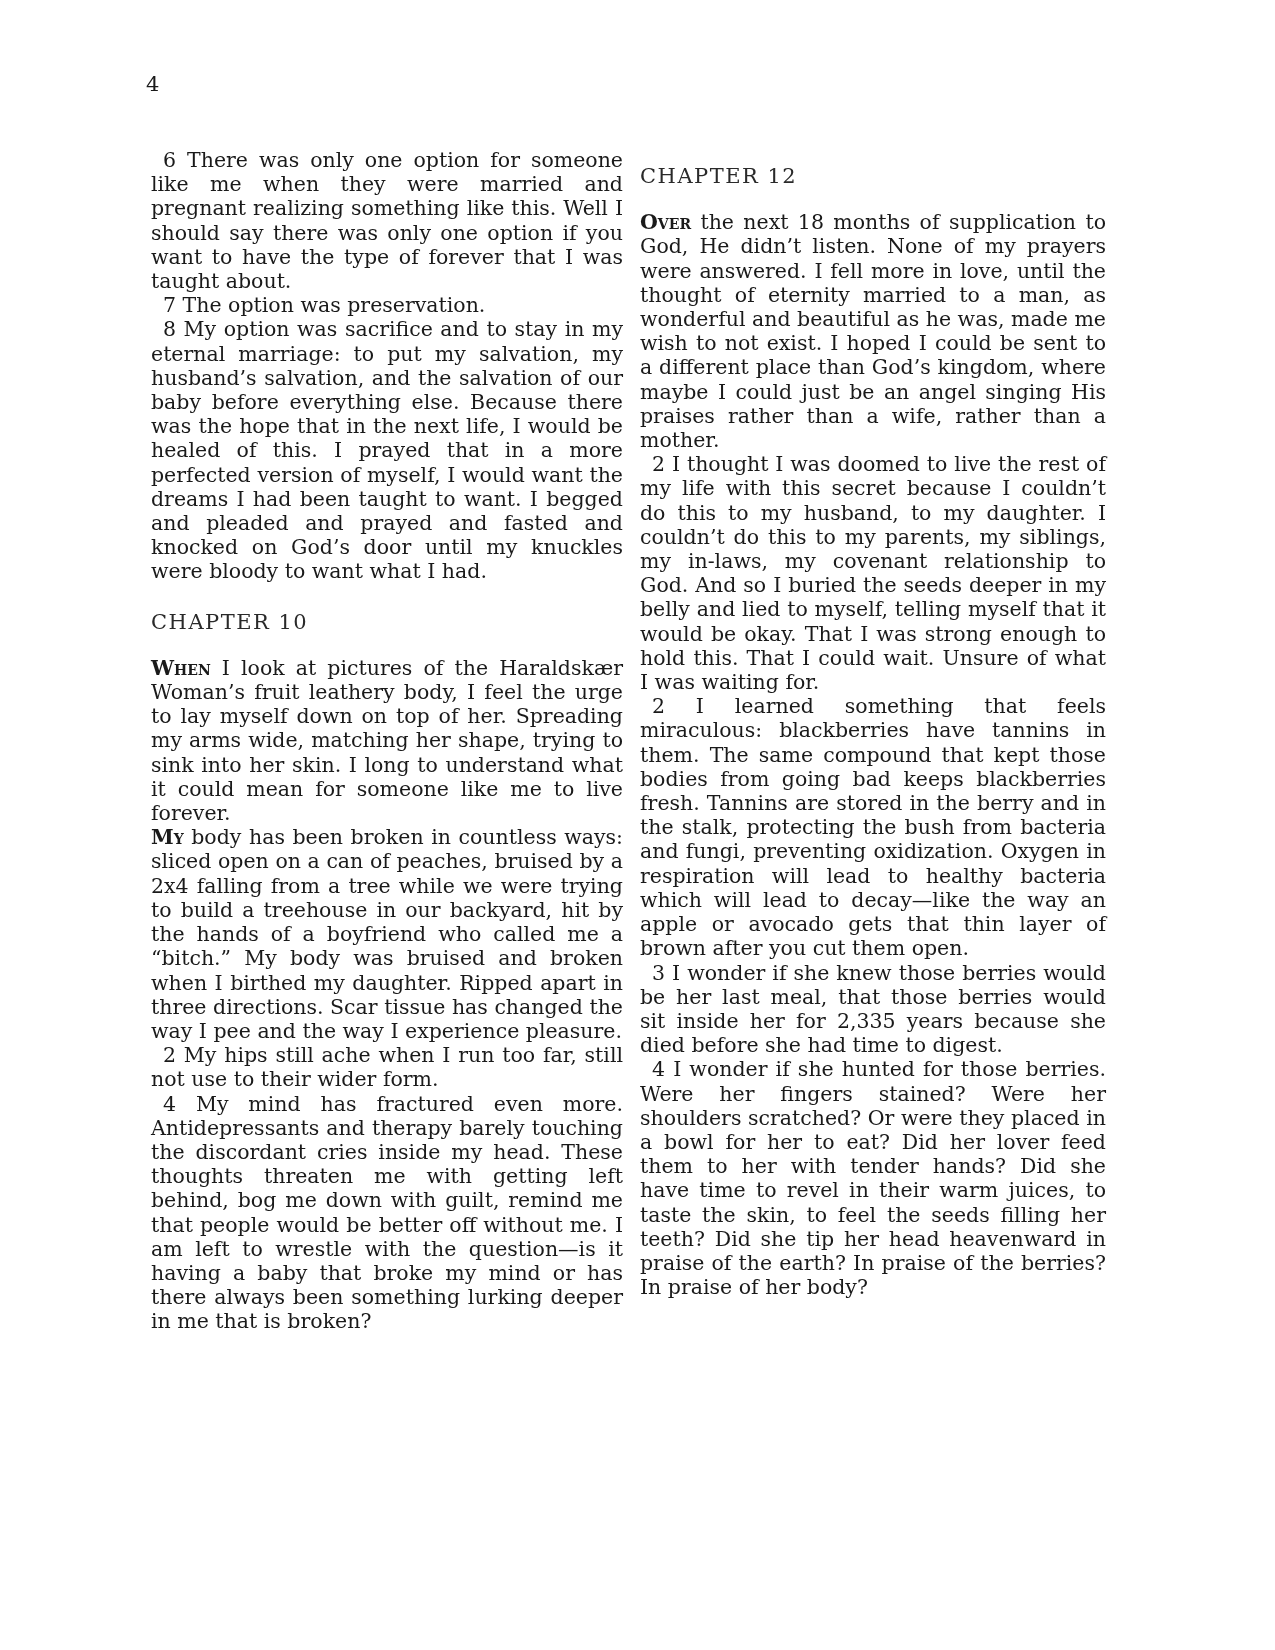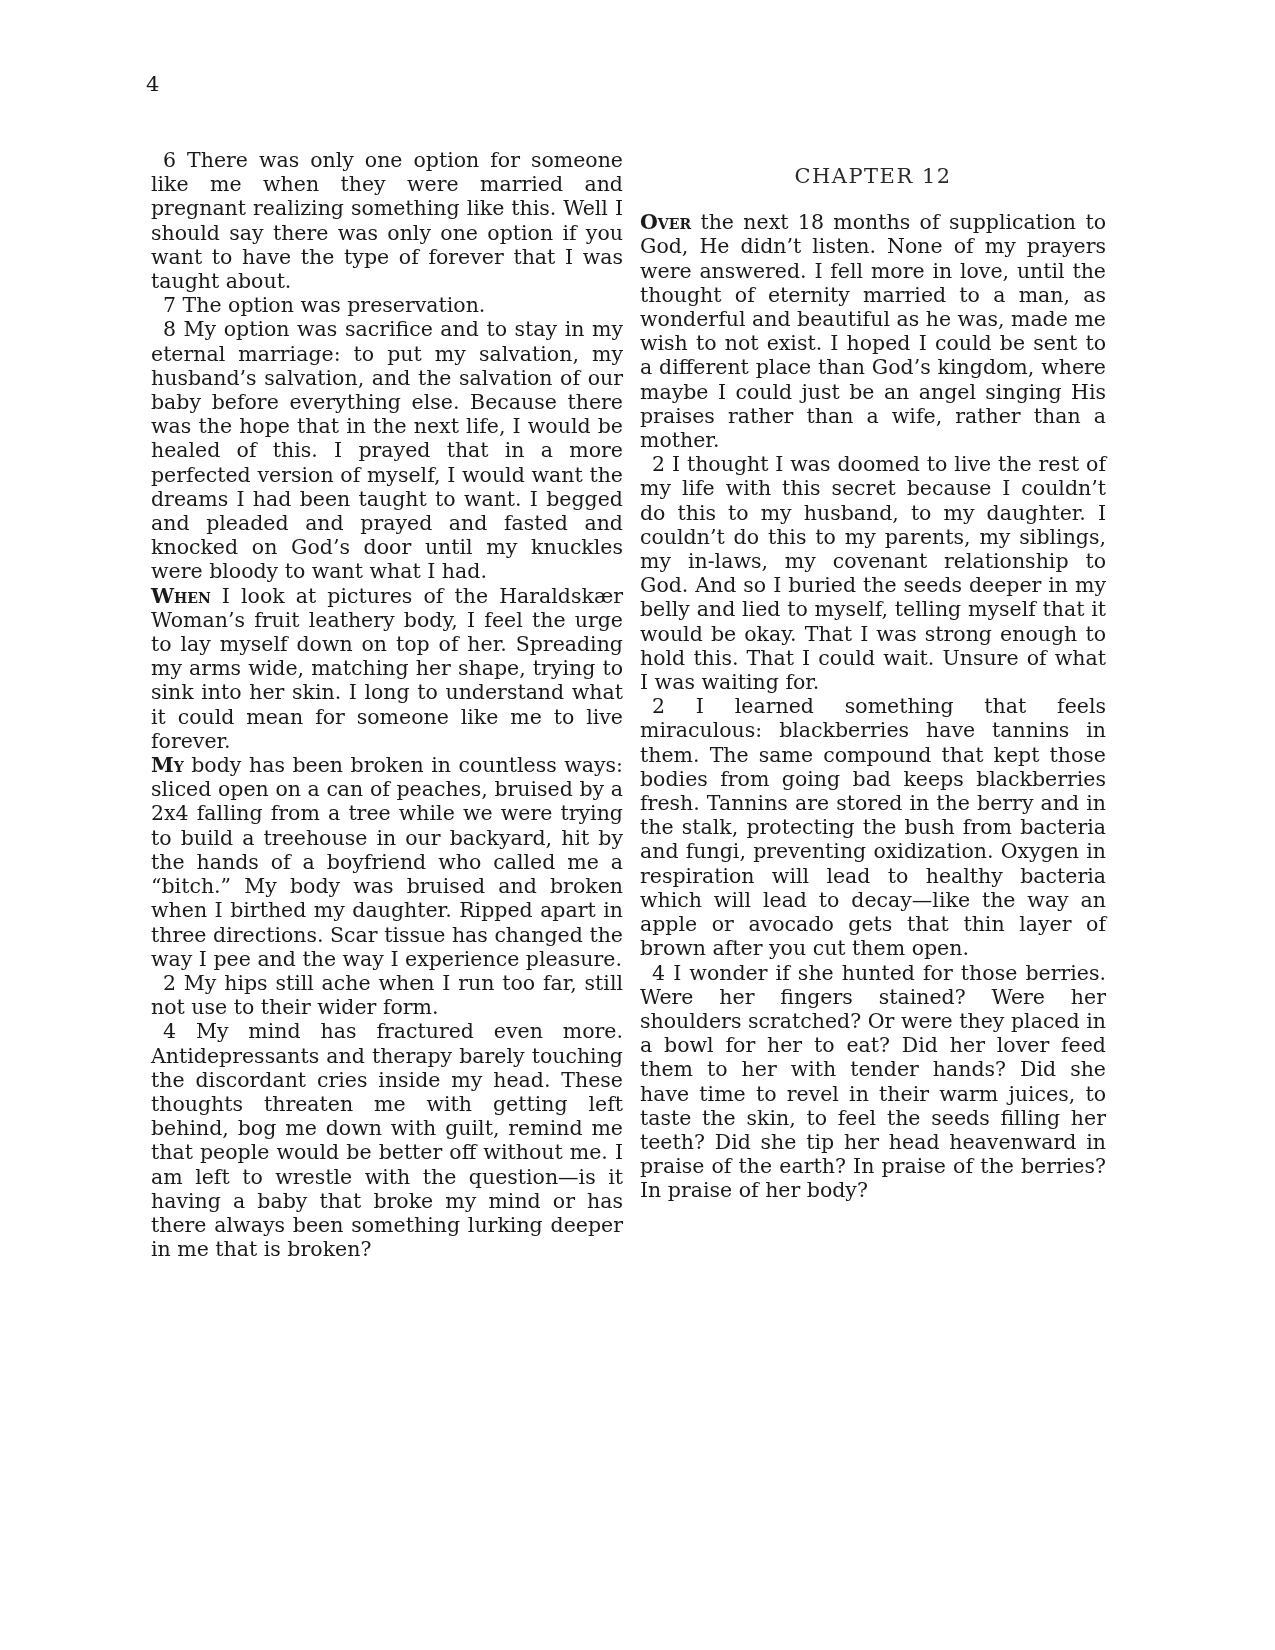--- a/index.html
+++ b/index.html
@@ -4,41 +4,43 @@
 <style>
   html, body { margin: 0; padding: 0; background: #ffffff; }
   body { width: 1275px; height: 1650px; position: relative; overflow: hidden;
          font-family: "DejaVu Serif", "Liberation Serif", serif; color: #1a1a1a; }
   .page-number { position: absolute; left: 146px; top: 72px; font-size: 21px; }
   .col { position: absolute; top: 148px; width: 472px; font-size: 20.5px; line-height: 24.2px; }
   .col-left { left: 151px; }
   .col-right { left: 640px; width: 466px; }
   p { margin: 0; text-align: justify; }
   p.indent { text-indent: 12px; }
-  .chapter { text-align: center; font-size: 21px; letter-spacing: 1.5px; margin: 26px 0 22px 0; color: #2a2a2a; }
+  .chapter { font-size: 21px; letter-spacing: 1.5px; margin: 26px 0 22px 0; color: #2a2a2a; }
   .col-right .chapter:first-child { margin-top: 16px; }
   .sc { font-variant: small-caps; font-weight: bold; }
 </style>
 </head>
 <body>
 
 <div class="page-number">4</div>
 
 <div class="col col-left">
   <p class="indent">6  There was only one option for someone like me when they were married and pregnant realizing something like this. Well I should say there was only one option if you want to have the type of forever that I was taught about.</p>
   <p class="indent">7  The option was preservation.</p>
   <p class="indent">8  My option was sacrifice and to stay in my eternal marriage: to put my salvation, my husband’s salvation, and the salvation of our baby before everything else. Because there was the hope that in the next life, I would be healed of this. I prayed that in a more perfected version of myself, I would want the dreams I had been taught to want. I begged and pleaded and prayed and fasted and knocked on God’s door until my knuckles were bloody to want what I had.</p>
 
+  <div class="chapter">CHAPTER 10</div>
   <p><span class="sc">When</span><span> I look at pictures of the Haraldskær Woman’s fruit leathery body, I feel the urge to lay myself down on top of her. Spreading my arms wide, matching her shape, trying to sink into her skin. I long to understand what it could mean for someone like me to live forever.</span></p>
 
   <p><span class="sc">My</span><span> body has been broken in countless ways: sliced open on a can of peaches, bruised by a 2x4 falling from a tree while we were trying to build a treehouse in our backyard, hit by the hands of a boyfriend who called me a “bitch.” My body was bruised and broken when I birthed my daughter. Ripped apart in three directions. Scar tissue has changed the way I pee and the way I experience pleasure.</span></p>
   <p class="indent">2 My hips still ache when I run too far, still not use to their wider form.</p>
   <p class="indent">4  My mind has fractured even more. Antidepressants and therapy barely touching the discordant cries inside my head. These thoughts threaten me with getting left behind, bog me down with guilt, remind me that people would be better off without me. I am left to wrestle with the question—is it having a baby that broke my mind or has there always been something lurking deeper in me that is broken?</p>
 </div>
 
 <div class="col col-right">
   <div class="chapter">CHAPTER 12</div>
   <p><span class="sc">Over</span><span> the next 18 months of supplication to God, He didn’t listen. None of my prayers were answered. I fell more in love, until the thought of eternity married to a man, as wonderful and beautiful as he was, made me wish to not exist. I hoped I could be sent to a different place than God’s kingdom, where maybe I could just be an angel singing His praises rather than a wife, rather than a mother.</span></p>
   <p class="indent">2 I thought I was doomed to live the rest of my life with this secret because I couldn’t do this to my husband, to my daughter. I couldn’t do this to my parents, my siblings, my in-laws, my covenant relationship to God. And so I buried the seeds deeper in my belly and lied to myself, telling myself that it would be okay. That I was strong enough to hold this. That I could wait. Unsure of what I was waiting for.</p>
 
   <p class="indent">2 I learned something that feels miraculous: blackberries have tannins in them. The same compound that kept those bodies from going bad keeps blackberries fresh. Tannins are stored in the berry and in the stalk, protecting the bush from bacteria and fungi, preventing oxidization. Oxygen in respiration will lead to healthy bacteria which will lead to decay—like the way an apple or avocado gets that thin layer of brown after you cut them open.</p>
+  <p class="indent">3  I wonder if she knew those berries would be her last meal, that those berries would sit inside her for 2,335 years because she died before she had time to digest.</p>
   <p class="indent">4 I wonder if she hunted for those berries. Were her fingers stained? Were her shoulders scratched? Or were they placed in a bowl for her to eat? Did her lover feed them to her with tender hands? Did she have time to revel in their warm juices, to taste the skin, to feel the seeds filling her teeth? Did she tip her head heavenward in praise of the earth? In praise of the berries? In praise of her body?</p>
 </div>
 
 </body></html>

